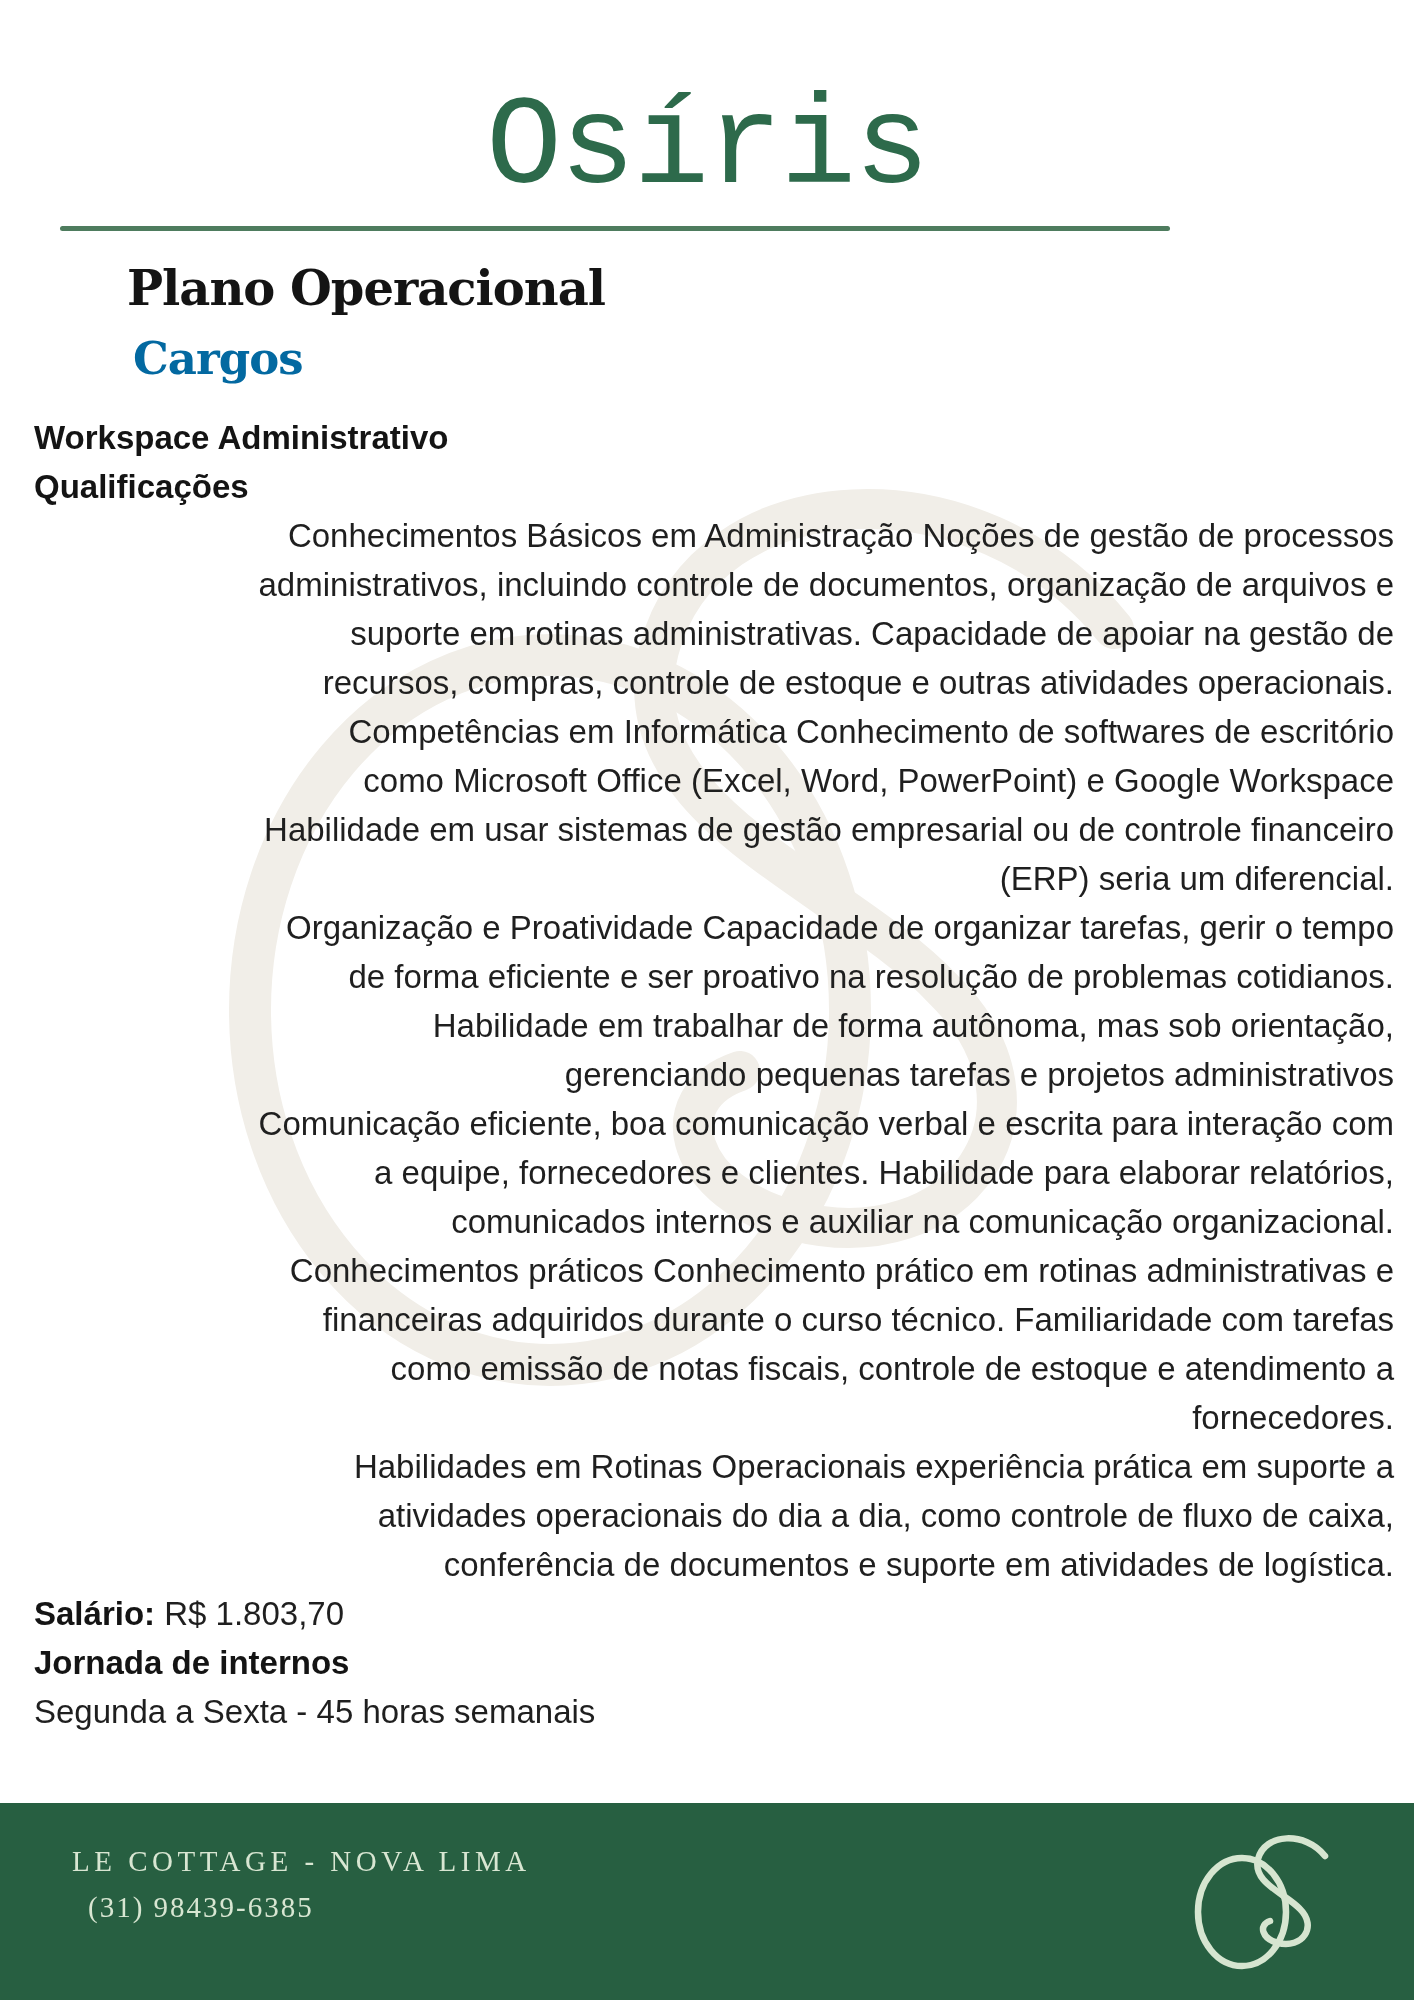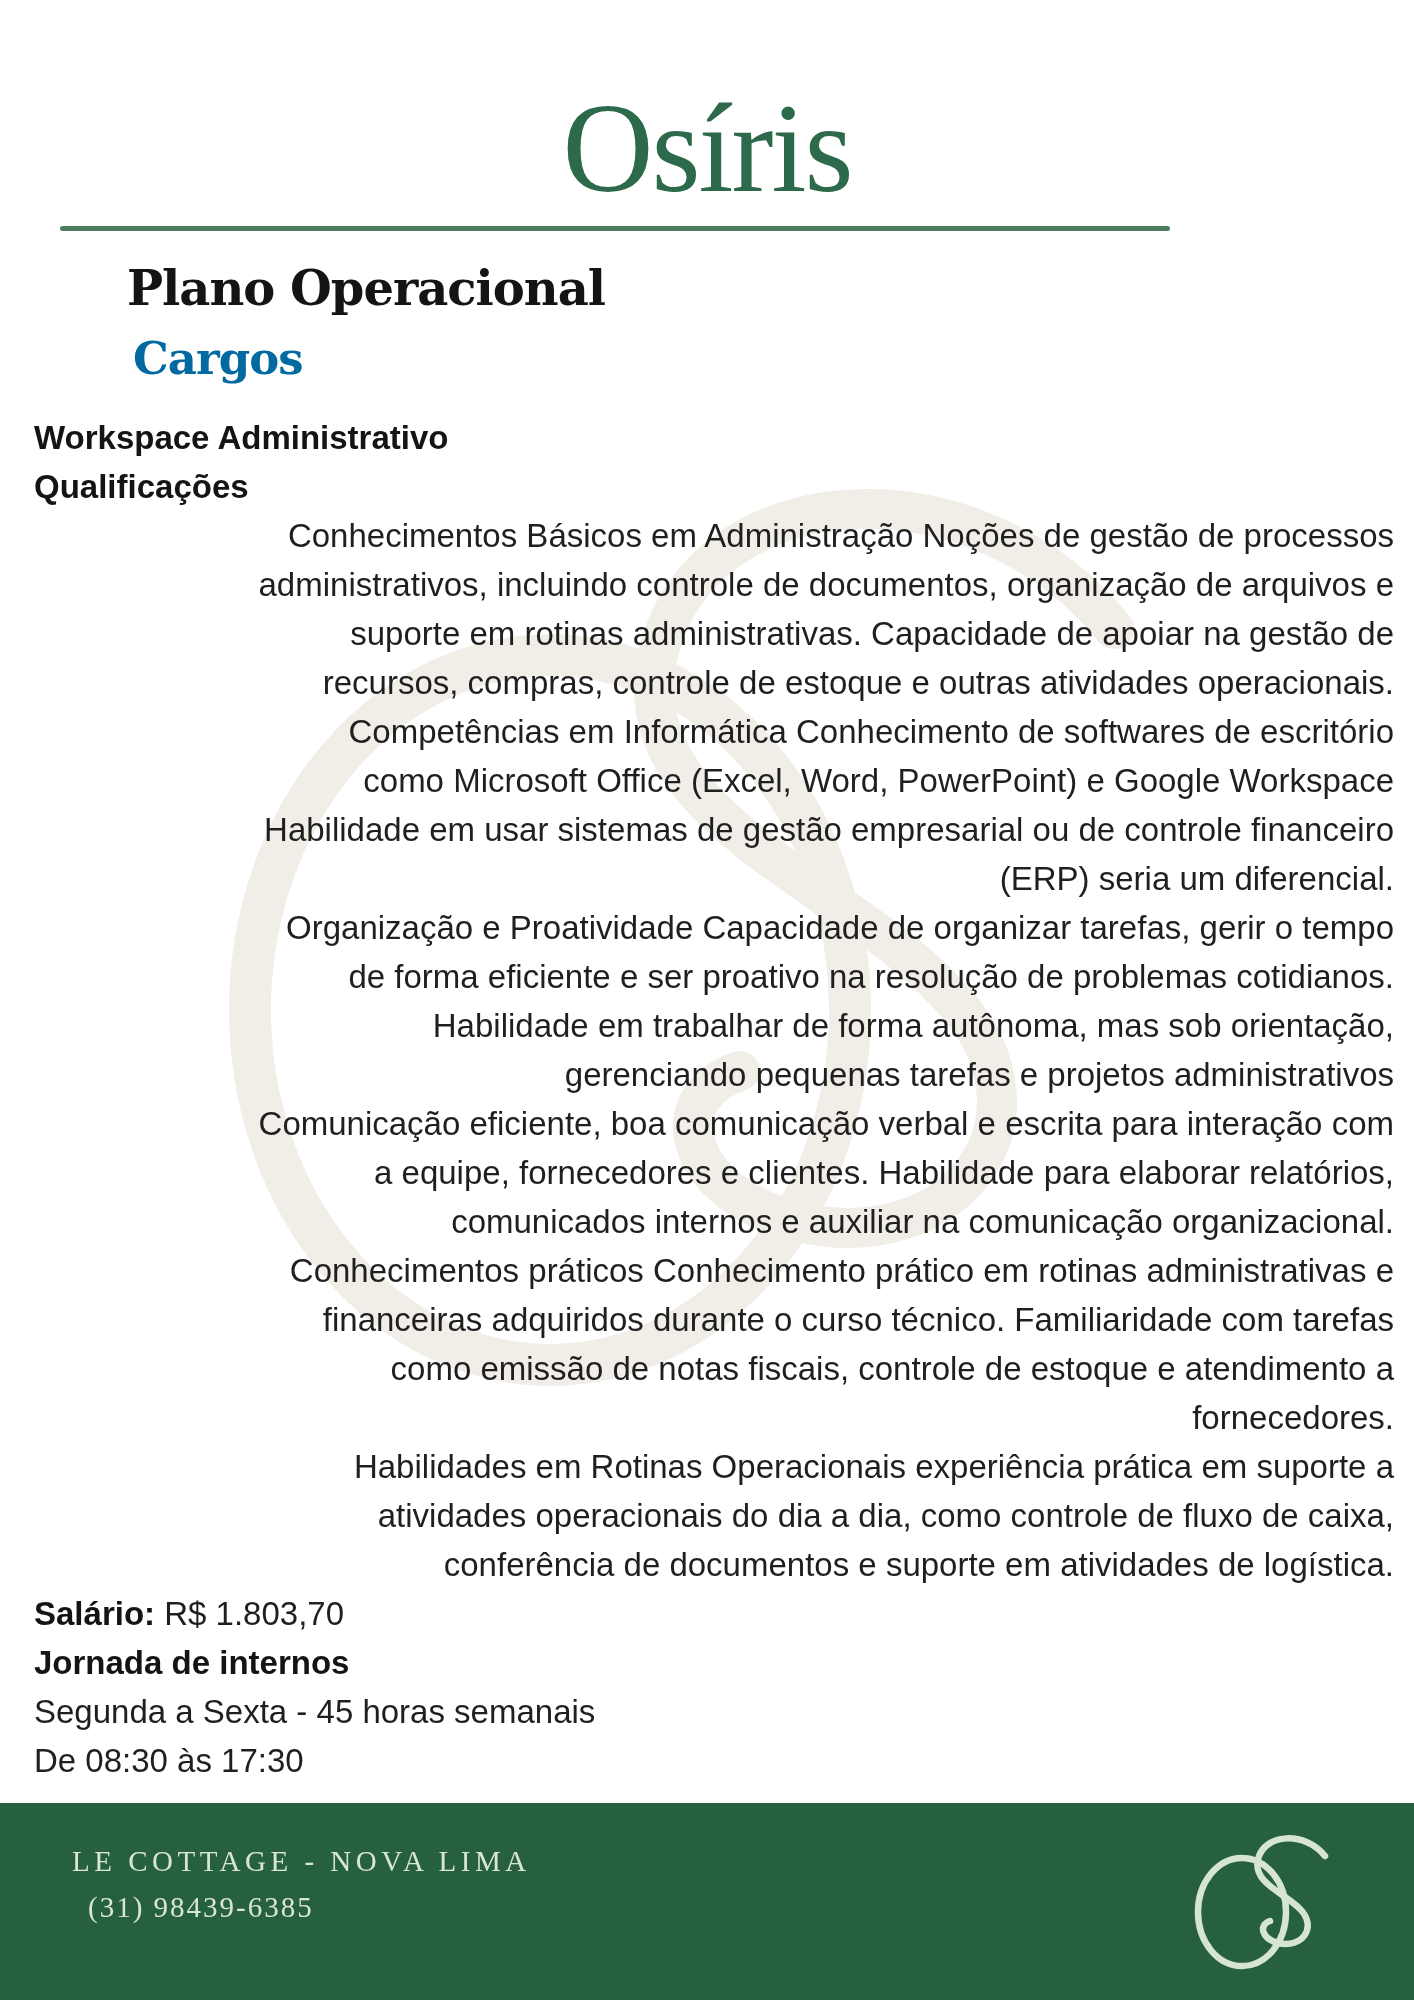--- a/index.html
+++ b/index.html
@@ -6,21 +6,21 @@
   .page {
     position:relative; width:1414px; height:2000px; margin:0 auto;
     background:#ffffff; overflow:hidden;
     font-family:"Liberation Sans", sans-serif;
   }
 
   
   .brand {
     position:absolute; top:86px; left:0; width:100%;
     text-align:center;
-    font-family:Liberation Serif, serif;
+    font-family:Liberation Mono, monospace;
     font-size:126px; line-height:1.0; letter-spacing:-2px;
     color:#2d6a4b; font-weight:400;
   }
   .divider {
     position:absolute; top:226px; left:60px; width:1110px; height:5px;
     background:#4e7c5e; border-radius:3px;
   }
   .section-title {
     position:absolute; top:262px; left:127px;
     font-family:"DejaVu Serif", serif; font-weight:700;
@@ -96,21 +96,20 @@
  Conhecimentos práticos Conhecimento prático em rotinas administrativas e
 financeiras adquiridos durante o curso técnico. Familiaridade com tarefas
 como emissão de notas fiscais, controle de estoque e atendimento a
 fornecedores.
  Habilidades em Rotinas Operacionais experiência prática em suporte a
 atividades operacionais do dia a dia, como controle de fluxo de caixa,
 conferência de documentos e suporte em atividades de logística.</div>
     <div><span class="bold">Salário:</span> <span>R$ 1.803,70</span></div>
     <div class="bold">Jornada de internos</div>
     <div>Segunda a Sexta - 45 horas semanais</div>
-    <div>De 08:30 às 17:30</div>
   </div>
 
   <div class="footer">
     <div class="footer-location">LE COTTAGE - NOVA LIMA</div>
     <div class="footer-phone">(31) 98439-6385</div>
     <svg class="monogram" width="160" height="150" viewBox="0 0 160 150" aria-hidden="true">
       <ellipse cx="52" cy="81" rx="44" ry="54" fill="none" stroke="#d6e5d0" stroke-width="6.5"></ellipse>
       <path d="M 135 25 C 115 0, 75 2, 68 28 C 62 52, 95 62, 110 78 C 128 96, 112 118, 88 112 C 72 108, 68 94, 80 90" fill="none" stroke="#d6e5d0" stroke-width="6.5" stroke-linecap="round"></path>
     </svg>
   </div>

